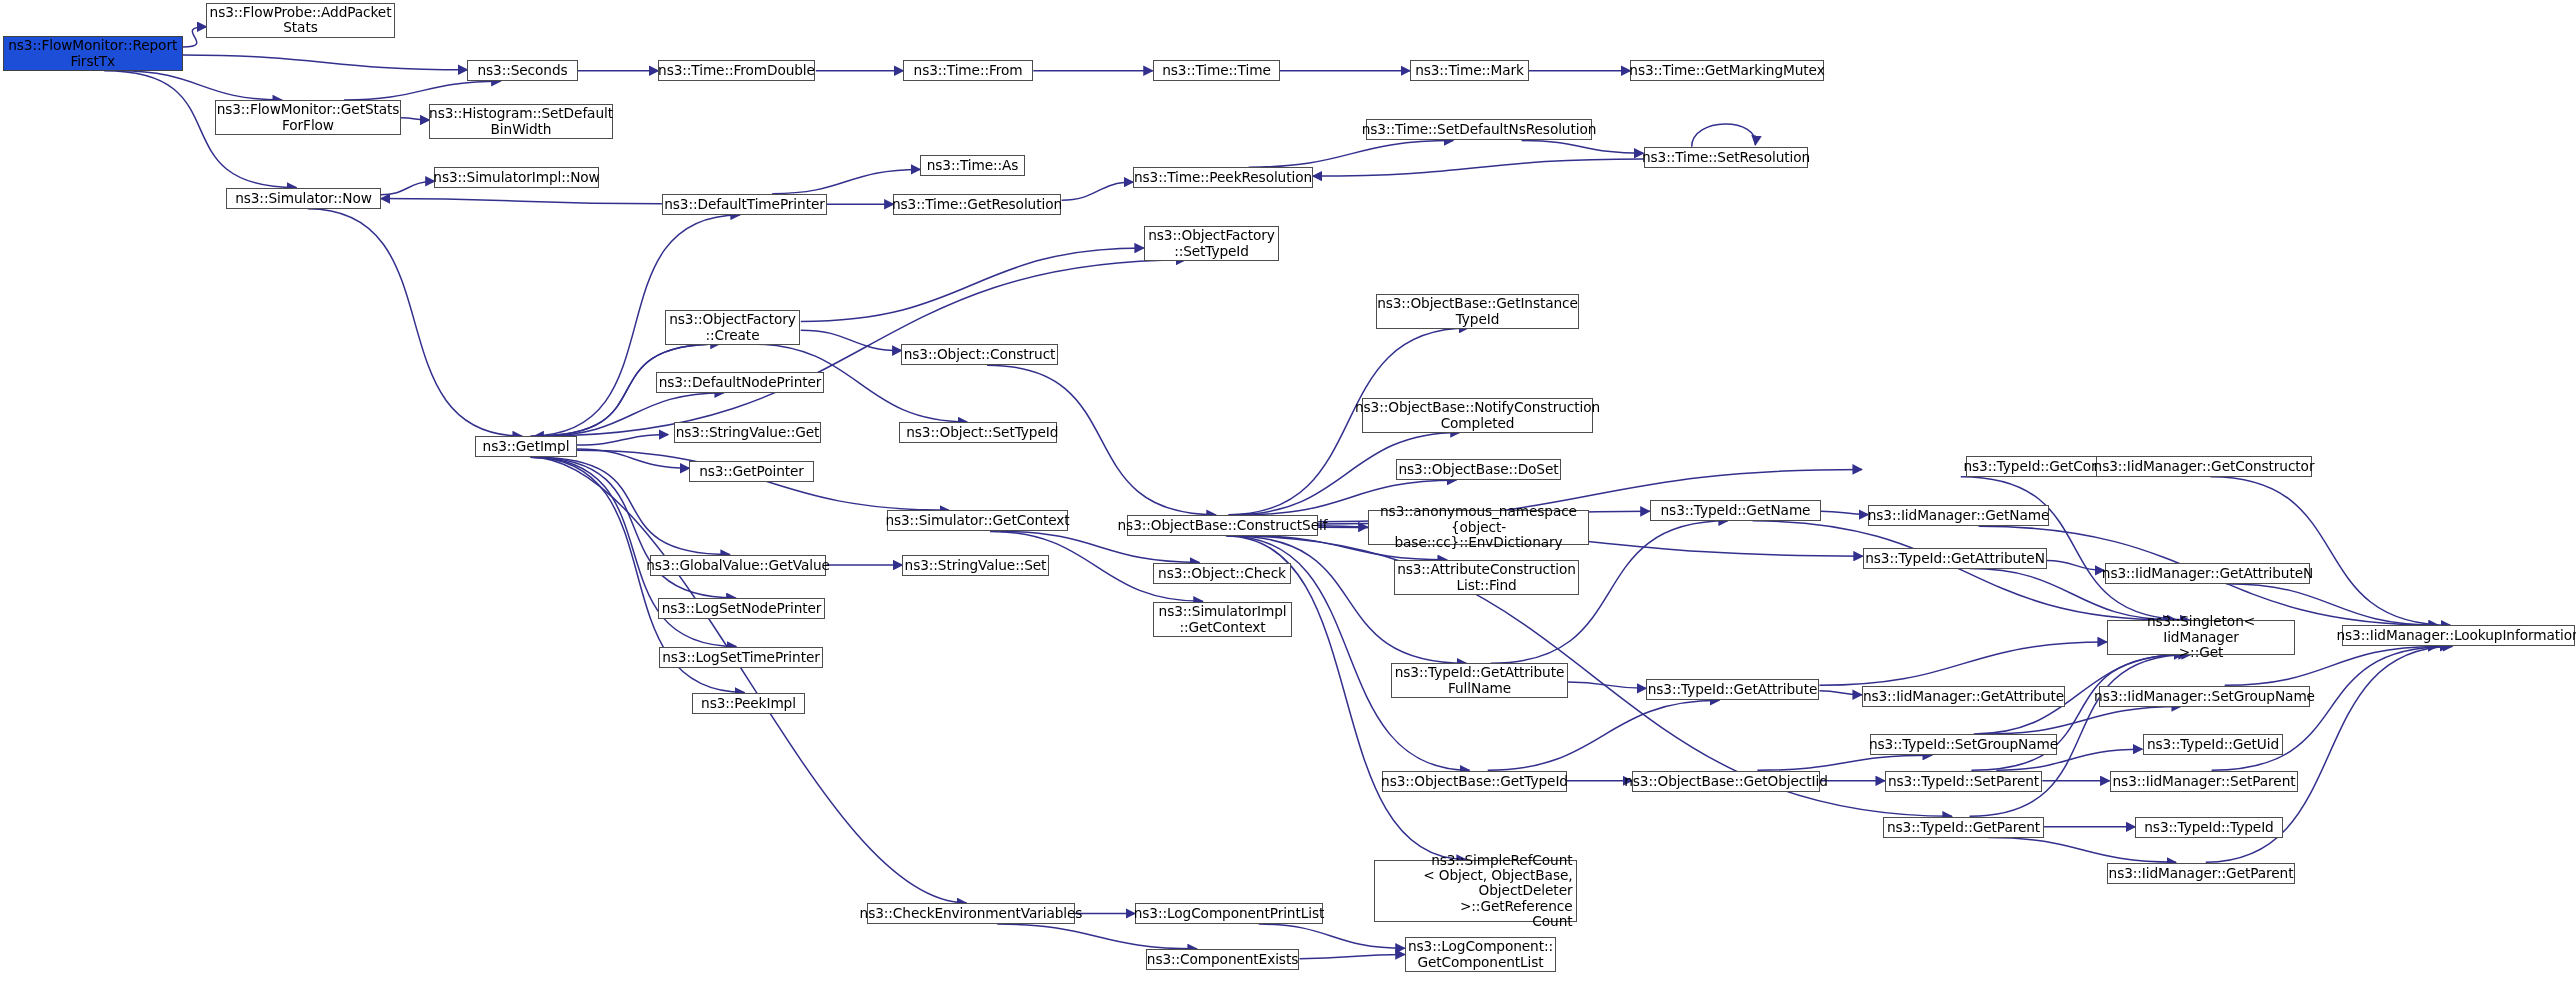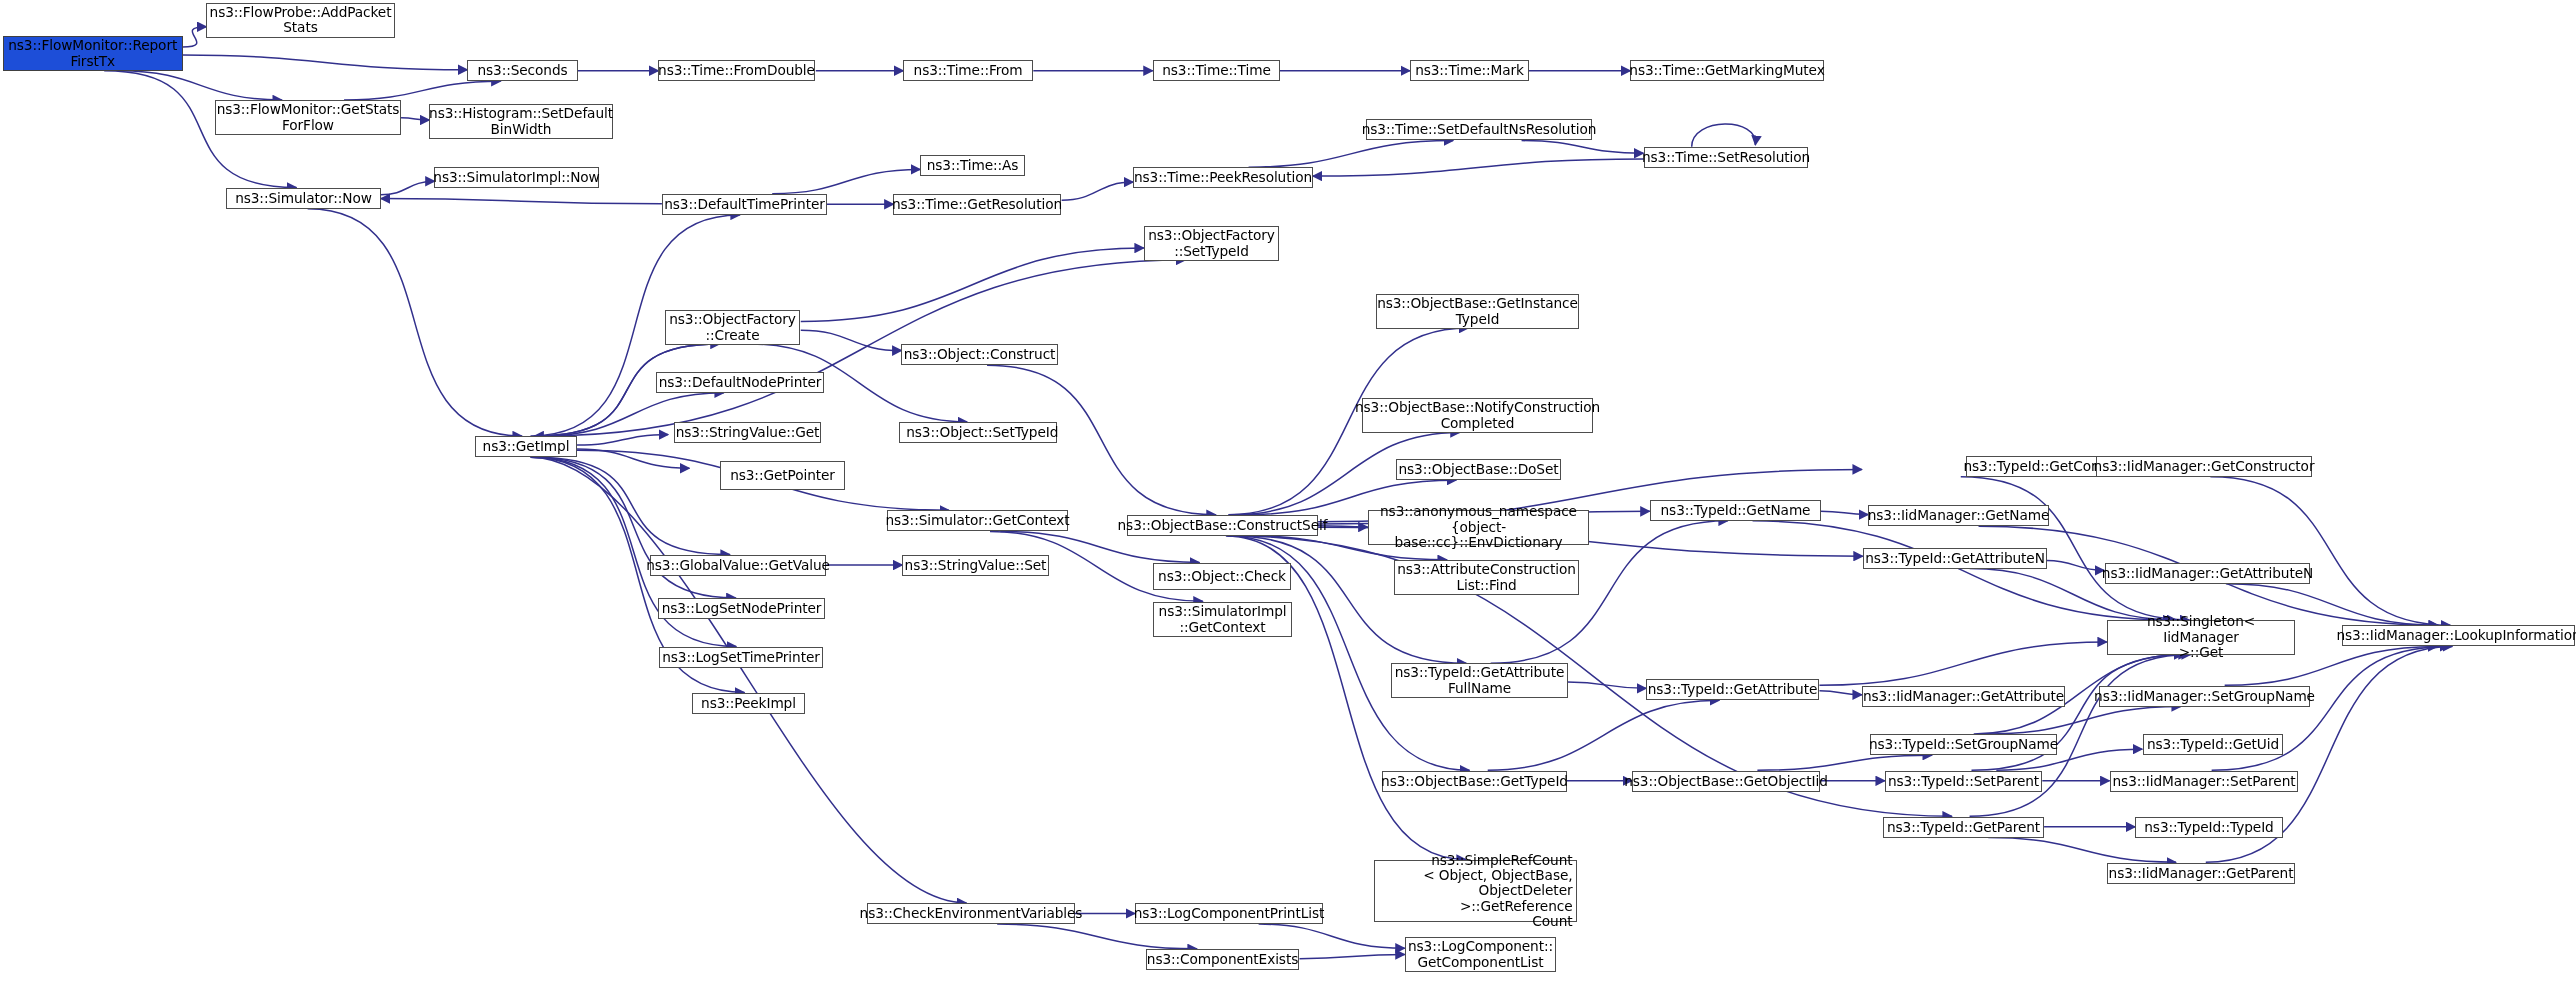--- a/index.html
+++ b/index.html
@@ -166,31 +166,31 @@
       <div class="node" style="left: 656px; top: 372px; width: 168px; height: 21px;">ns3::DefaultNodePrinter</div>
       <div class="node" style="left: 1362px; top: 398px; width: 231px; height: 35px;">ns3::ObjectBase::NotifyConstruction
 Completed</div>
       <div class="node" style="left: 899px; top: 422px; width: 158px; height: 21px; padding-left: 12px;">ns3::Object::SetTypeId</div>
       <div class="node" style="left: 668px; top: 422px; width: 147px; height: 21px; margin-left: 6px;">ns3::StringValue::Get</div>
       <div class="node" style="left: 475px; top: 436px; width: 102px; height: 21px;">ns3::GetImpl</div>
       <div class="node" style="left: 1396px; top: 459px; width: 165px; height: 21px;">ns3::ObjectBase::DoSet</div>
       <div class="node" style="left: 1650px; top: 500px; width: 171px; height: 21px;">ns3::TypeId::GetName</div>
       <div class="node" style="left: 1966px; top: 456px; width: 184px; height: 21px;">ns3::TypeId::GetConstructor</div>
       <div class="node" style="left: 2096px; top: 456px; width: 216px; height: 21px;">ns3::IidManager::GetConstructor</div>
-      <div class="node" style="left: 689px; top: 461px; width: 125px; height: 29px; margin-left: 31px;">ns3::GetPointer</div>
+      <div class="node" style="left: 689px; top: 461px; width: 125px; height: 21px;">ns3::GetPointer</div>
       <div class="node" style="left: 1868px; top: 505px; width: 181px; height: 21px;">ns3::IidManager::GetName</div>
       <div class="node" style="left: 1127px; top: 515px; width: 191px; height: 21px;">ns3::ObjectBase::ConstructSelf</div>
       <div class="node" style="left: 1368px; top: 510px; width: 221px; height: 35px;">ns3::anonymous_namespace
 {object-base::cc}::EnvDictionary</div>
       <div class="node" style="left: 887px; top: 510px; width: 181px; height: 21px;">ns3::Simulator::GetContext</div>
       <div class="node" style="left: 1863px; top: 548px; width: 184px; height: 21px;">ns3::TypeId::GetAttributeN</div>
       <div class="node" style="left: 2105px; top: 563px; width: 205px; height: 21px;">ns3::IidManager::GetAttributeN</div>
       <div class="node" style="left: 650px; top: 555px; width: 176px; height: 21px;">ns3::GlobalValue::GetValue</div>
       <div class="node" style="left: 902px; top: 555px; width: 147px; height: 21px;">ns3::StringValue::Set</div>
-      <div class="node" style="left: 1153px; top: 563px; width: 138px; height: 27px;">ns3::Object::Check</div>
+      <div class="node" style="left: 1153px; top: 563px; width: 138px; height: 21px;">ns3::Object::Check</div>
       <div class="node" style="left: 1394px; top: 560px; width: 185px; height: 35px;">ns3::AttributeConstruction
 List::Find</div>
       <div class="node" style="left: 658px; top: 598px; width: 167px; height: 21px;">ns3::LogSetNodePrinter</div>
       <div class="node" style="left: 1153px; top: 602px; width: 139px; height: 35px;">ns3::SimulatorImpl
 ::GetContext</div>
       <div class="node" style="left: 2107px; top: 620px; width: 188px; height: 35px;">ns3::Singleton&lt; IidManager
 &gt;::Get</div>
       <div class="node" style="left: 2342px; top: 625px; width: 233px; height: 21px;">ns3::IidManager::LookupInformation</div>
       <div class="node" style="left: 659px; top: 647px; width: 164px; height: 21px;">ns3::LogSetTimePrinter</div>
       <div class="node" style="left: 1391px; top: 663px; width: 177px; height: 35px;">ns3::TypeId::GetAttribute

